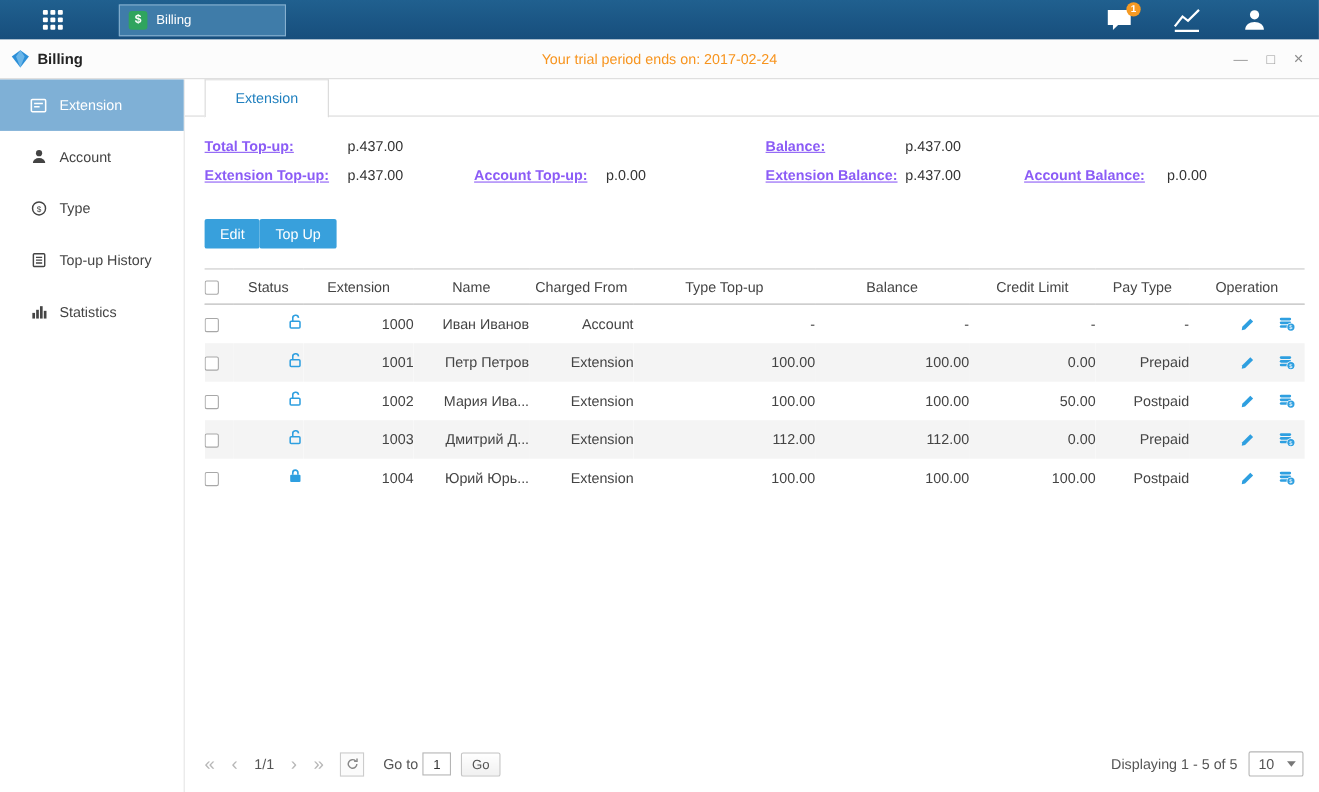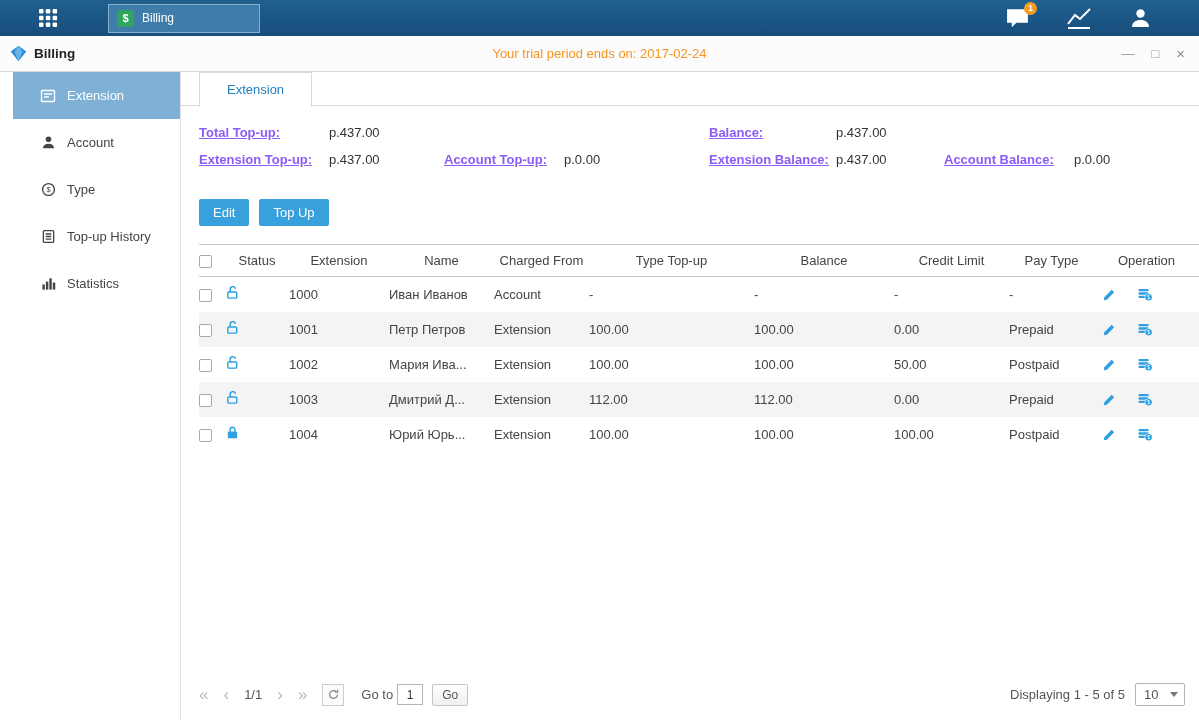--- a/index.html
+++ b/index.html
@@ -25,21 +25,21 @@
   .titlebar { height:36px; background:#fcfcfc; border-bottom:1px solid #dcdcdc;
     display:flex; align-items:center; position:relative; }
   .logo { margin-left:10px; display:inline-flex; }
   .win-title { margin-left:7px; font-weight:bold; font-size:13.5px; color:#222; }
   .trial { position:absolute; left:0; right:0; text-align:center; color:#f7941e; pointer-events:none; }
   .win-controls { position:absolute; right:14px; display:flex; gap:17px; align-items:center; }
   .wc { color:#9a9a9a; font-size:13px; cursor:pointer; line-height:1; }
   .wc.close { color:#8a8a8a; font-size:15px; }
 
   
-  .app { display:flex; height:648px;padding-left:13px; }
+  .app { display:flex; height:648px; }
   .sidebar { width:168px; border-right:1px solid #e2e2e2; background:#fff; flex:none; }
   .sidebar-item { height:47px; display:flex; align-items:center; padding-left:27px; gap:11px;
     color:#444; cursor:pointer; }
   .sidebar-item.active { background:#7fb0d6; color:#fff; }
   .s-icon { width:16px; display:inline-flex; justify-content:center; flex:none; }
 
   .content { flex:1; display:flex; flex-direction:column; min-width:0; background:#fff; }
 
   
   .tabstrip { height:34px; border-bottom:1px solid #d9d9d9; padding-left:18px; display:flex; flex:none; }
@@ -49,32 +49,32 @@
   
   .summary { padding-left:18px; margin-top:19px; }
   .summary-row { display:grid; grid-template-columns:245px 265px 235px 1fr; margin-bottom:12px; }
   .pair { display:flex; align-items:baseline; }
   .g1{grid-column:1}.g2{grid-column:2}.g3{grid-column:3}.g4{grid-column:4}
   .lbl { font-weight:bold; color:#8b5cf6; flex:none;text-decoration:underline; }
   .g1 .lbl{width:130px} .g2 .lbl{width:120px} .g3 .lbl{width:127px} .g4 .lbl{width:130px}
   .val { color:#333; }
 
   
-  .actions { padding-left:18px; margin-top:20px; display:flex; gap:10px; }
+  .actions { padding-left:18px; margin-top:20px; display:flex; }
   .btn { height:27px; padding:0 14px; background:#38a0dc; color:#fff; border:none;
     border-radius:2px; font-size:13px; font-family:inherit; cursor:pointer; }
 
   
   .table-wrap { margin:18px 13px 0 18px; }
   table { width:100%; border-collapse:collapse; table-layout:fixed; font-size:13px; color:#444; }
   thead tr { height:32px; border-top:1px solid #c9c9c9; border-bottom:1px solid #c9c9c9; }
   th { font-weight:normal; color:#444; text-align:center; white-space:nowrap; overflow:hidden; }
   tbody tr { height:35px; }
   tbody tr:nth-child(even) { background:#f4f4f4; }
-  td { text-align:left; white-space:nowrap; overflow:hidden; }
+  td { text-align:right; white-space:nowrap; overflow:hidden; }
   .col-check { text-align:left; }
   .checkbox { display:inline-block; width:13px; height:13px; border:1px solid #a8a8a8;
     border-radius:2px; background:#fff; vertical-align:middle; cursor:pointer; }
   .lockwrap { color:#2e9fe0; display:inline-flex; }
   .lockwrap .lock-closed { display:none; }
   .lockwrap.locked .lock-closed { display:inline; }
   .ops .op { color:#2e9fe0; display:inline-flex; cursor:pointer; margin:0 8px; vertical-align:middle; }
 
   
   .pagination { margin-top:auto; display:flex; align-items:center;

